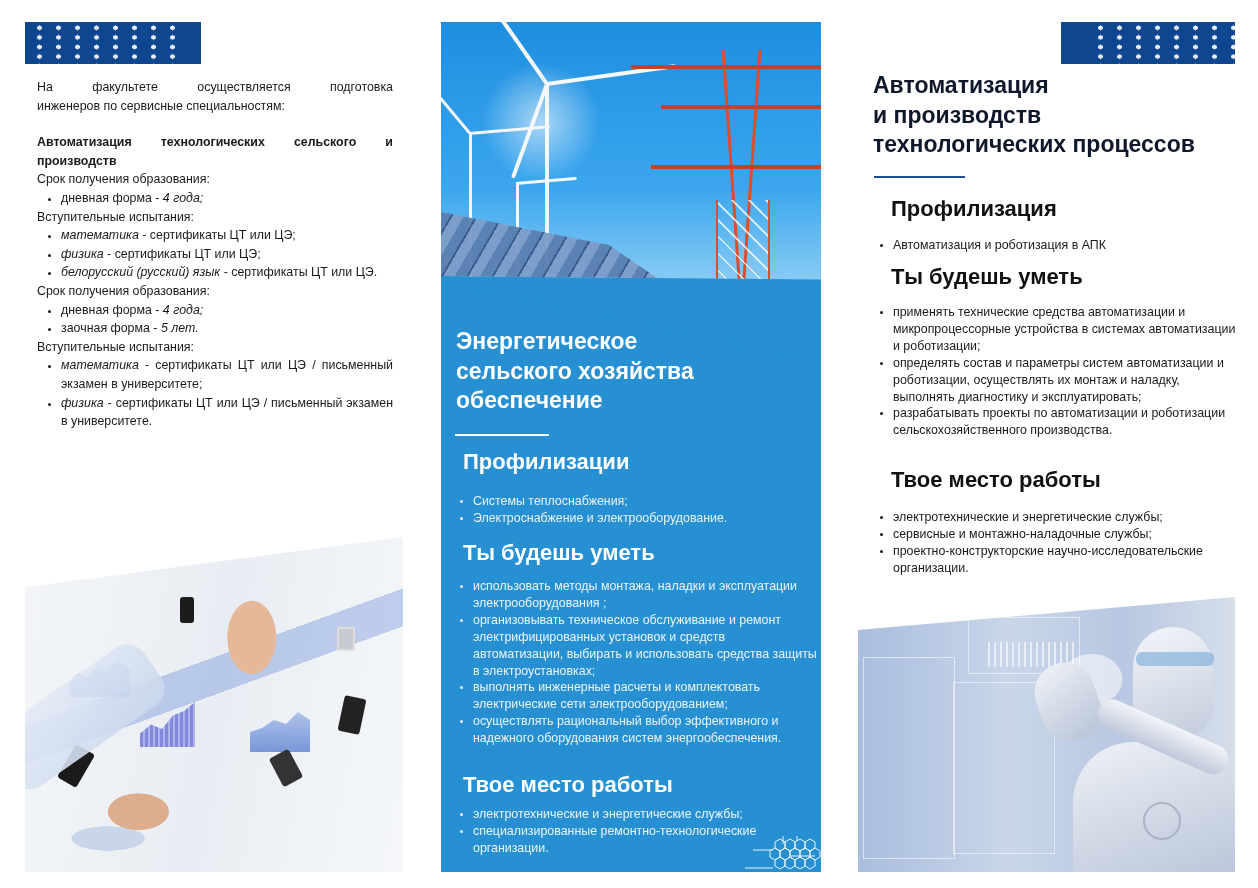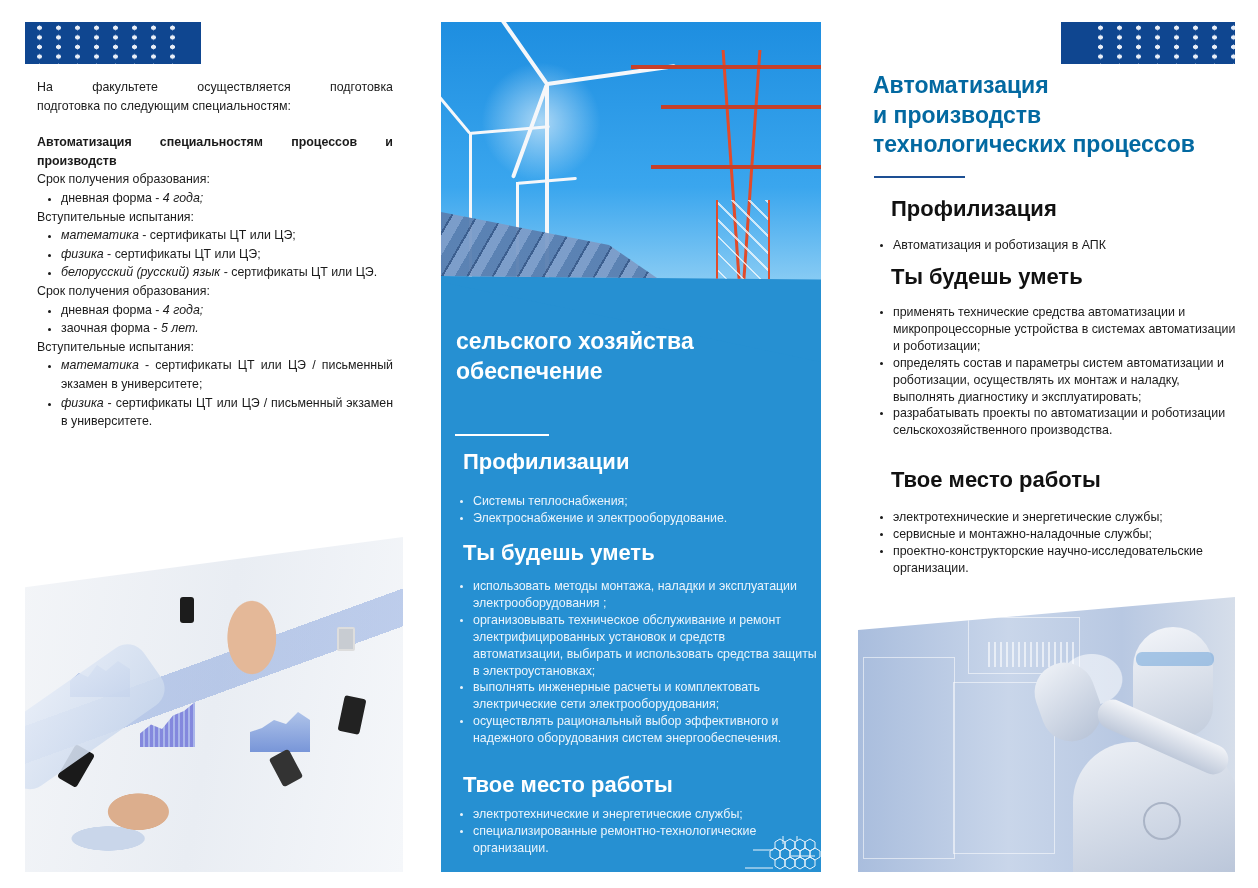--- a/index.html
+++ b/index.html
@@ -59,21 +59,21 @@
   .blade { position:absolute; height:4px; background:#f5f7fa; transform-origin: left center; border-radius:2px; }
 
   .mid-title { position: absolute; left: 15px; top: 305px; width: 360px; color:#fff; font-weight:bold; font-size:23px; line-height:29.5px; }
   .mid-rule { position:absolute; left:14px; top:412px; width:94px; height:2px; background:#fff; }
   .mid h2, .right h2 { margin:0; font-weight:bold; font-size:22px;text-align:right; }
   .mid h2 { position:absolute; left:22px; color:#fff; }
   .mid ul { position:absolute; left:14px; width:360px; margin:0; padding-left:18px; color:#eaf4fc; font-size:12.4px; line-height:16.9px; }
   .mid ul li::marker { font-size: 10px; }
 
   
-  .right-title { position:absolute; left:873px; top:71px; width:370px; font-weight:bold; font-size:23px; line-height:29.5px; color:#0369a1; }
+  .right-title { position:absolute; left:873px; top:71px; width:370px; font-weight:bold; font-size:23px; line-height:29.5px; color:#0f172a; }
   .right-rule { position:absolute; left:874px; top:176px; width:91px; height:2px; background:#1d4f93; }
   .right h2 { position:absolute; left:891px; color:#111; }
   .right ul { position:absolute; left:875px; width:370px; margin:0; padding-left:18px; font-size:12.4px; line-height:16.9px; color:#1a1a1a; }
   .right ul li::marker { font-size: 10px; }
 
   .photo-right {
     position:absolute; left:858px; top:597px; width:377px; height:275px;
     clip-path: polygon(0 12%, 100% 0, 100% 100%, 0 100%);
     background:
       radial-gradient(ellipse 50px 62px at 82% 28%, #e9edf4 0 55%, transparent 57%),
@@ -86,23 +86,23 @@
   .hex { position:absolute; left:745px; top:836px; width:76px; height:36px; }
 </style>
 </head>
 <body>
 
 <div id="dots-left" class="dots"></div>
 <div id="dots-right" class="dots"></div>
 
 <div class="left">
   <p class="intro-first">На факультете осуществляется подготовка</p>
-  <p class="intro">подготовка по следующим специальностям:</p>
-
-  <p class="spec-title just" style="margin-top:17px">Автоматизация специальностям процессов и</p>
+  <p class="intro">инженеров по сервисные специальностям:</p>
+
+  <p class="spec-title just" style="margin-top:17px">Автоматизация технологических сельского и</p>
   <p style="font-weight:bold">производств</p>
   <p>Срок получения образования:</p>
   <ul>
     <li><span>дневная форма - </span><span class="bi">4 года;</span></li>
   </ul>
   <p>Вступительные испытания:</p>
   <ul>
     <li><span class="bi">математика</span><span> - сертификаты ЦТ или ЦЭ;</span></li>
     <li><span class="bi">физика</span><span> - сертификаты ЦТ или ЦЭ;</span></li>
     <li><span class="bi">белорусский (русский) язык</span><span> - сертификаты ЦТ или ЦЭ.</span></li>
@@ -153,36 +153,37 @@
       <div class="arm" style="left:-60px;top:15px;width:210px"></div>
       <div class="arm" style="left:-30px;top:55px;width:160px"></div>
       <div class="arm" style="left:-40px;top:115px;width:170px"></div>
       <div style="position:absolute;left:25px;top:150px;width:50px;height:120px;border:2px solid #e24b2a;border-top:none;background:repeating-linear-gradient(45deg,transparent 0 10px,rgba(255,255,255,.7) 10px 12px)"></div>
     </div>
     <div class="solar"></div>
   </div>
   <div class="mid-blue-wedge"></div>
 
   <div class="mid-title">
+    <div>Энергетическое</div>
     <div>сельского хозяйства</div>
     <div>обеспечение</div>
   </div>
   <div class="mid-rule"></div>
 
   <h2 style="top:427px">Профилизации</h2>
   <ul style="top:471px">
     <li>Системы теплоснабжения;</li>
     <li>Электроснабжение и электрооборудование.</li>
   </ul>
 
   <h2 style="top:518px">Ты будешь уметь</h2>
   <ul style="top:556px;width:345px">
     <li>использовать методы монтажа, наладки и эксплуатации электрооборудования ;</li>
     <li>организовывать техническое обслуживание и ремонт электрифицированных установок и средств автоматизации, выбирать и использовать средства защиты в электроустановках;</li>
-    <li>выполнять инженерные расчеты и комплектовать электрические сети электрооборудования;</li>
+    <li>выполнять инженерные расчеты и комплектовать электрические сети электрооборудованием;</li>
     <li>осуществлять рациональный выбор эффективного и надежного оборудования систем энергообеспечения.</li>
   </ul>
 
   <h2 style="top:750px">Твое место работы</h2>
   <ul style="top:784px;width:345px">
     <li>электротехнические и энергетические службы;</li>
     <li>специализированные ремонтно-технологические организации.</li>
   </ul>
 </div>
 

